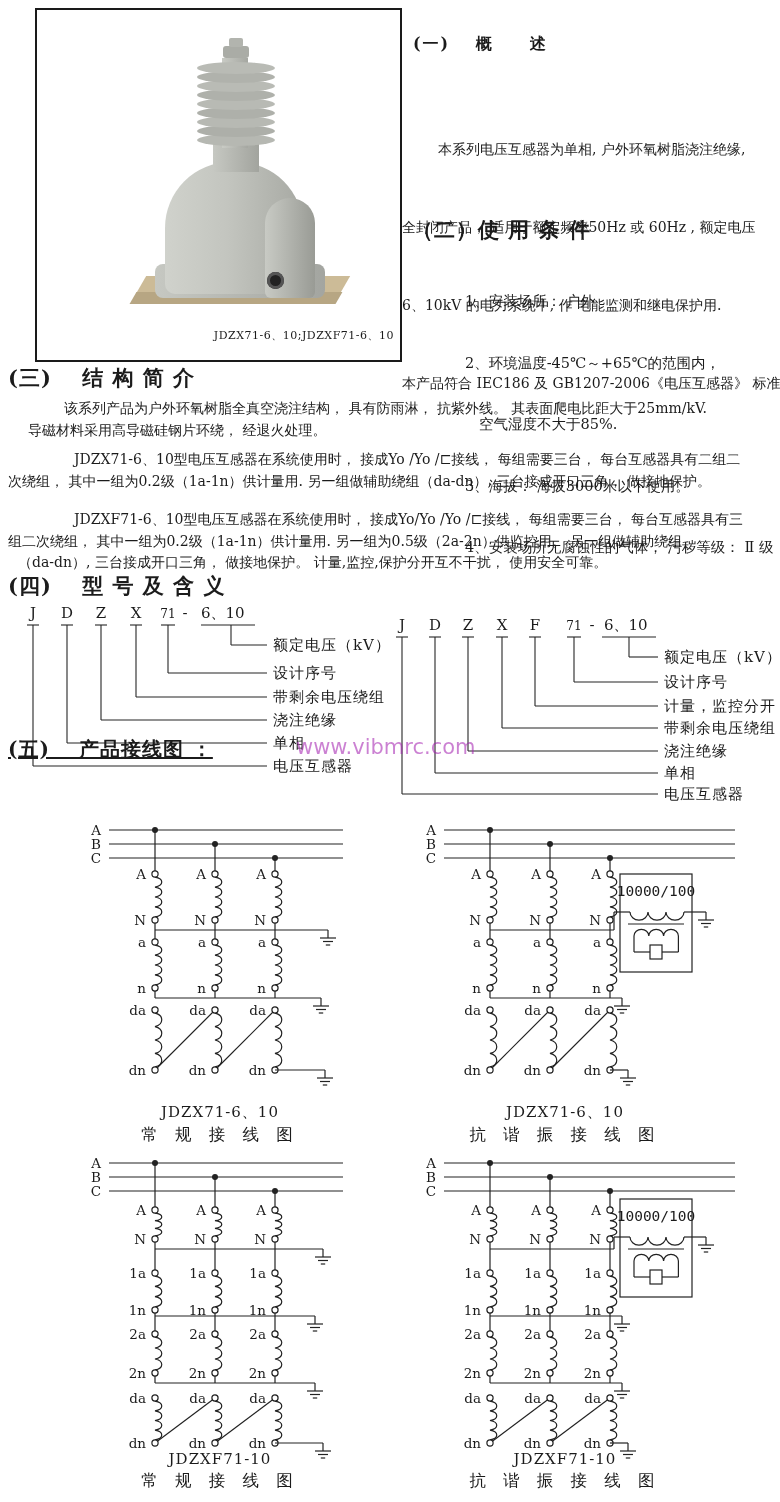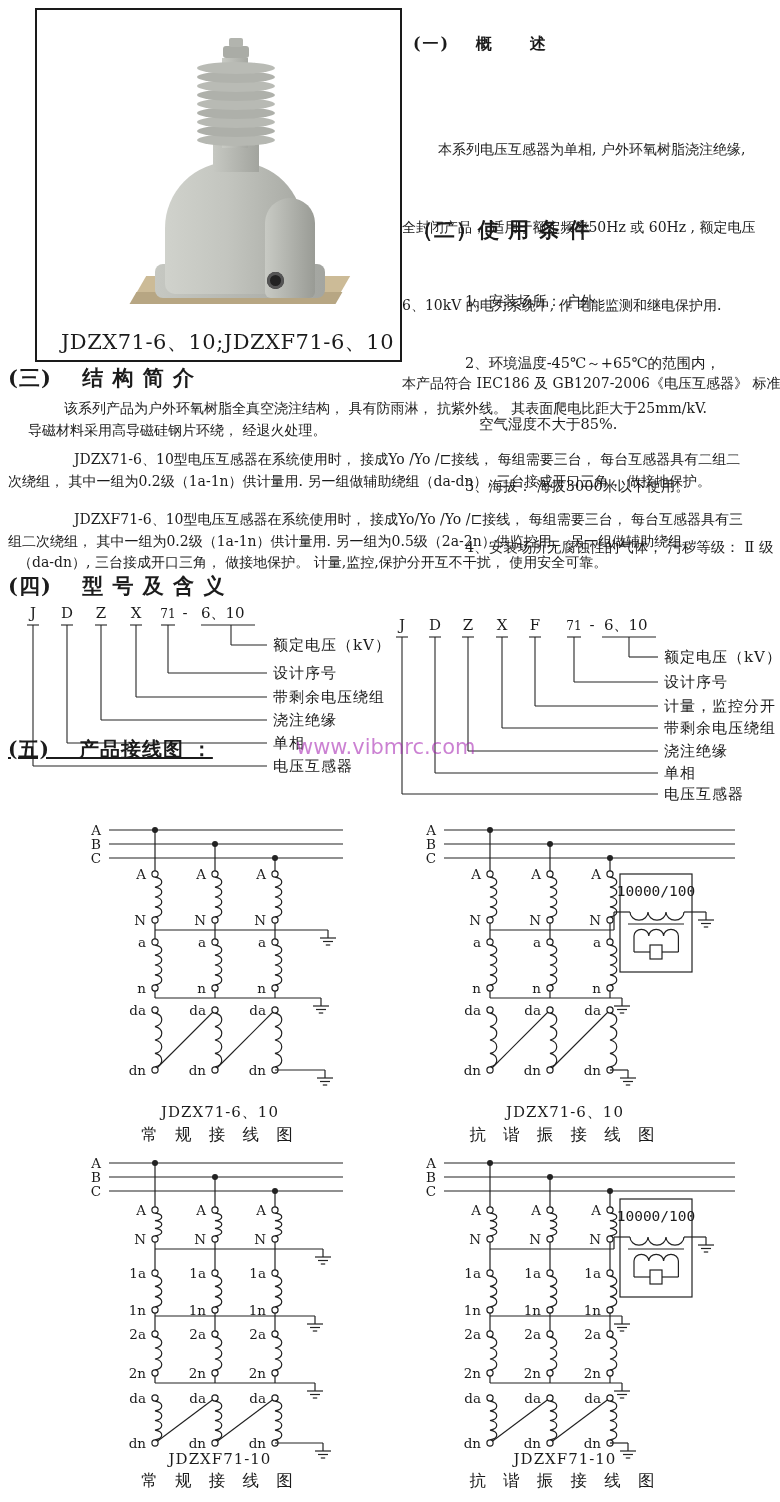--- a/index.html
+++ b/index.html
@@ -10,21 +10,21 @@
   .h2{font-weight:bold;font-size:21px;letter-spacing:1px;white-space:pre;}
   .bodytext{font-size:14px;line-height:26px;white-space:pre;}
   .p3 .ln{font-size:14px;line-height:21.5px;white-space:pre;}
   .indent1{padding-left:36px;}
   .indent2{padding-left:66px;}
   .indent3{padding-left:10px;}
   .cond{font-size:14.5px;line-height:20.5px;white-space:pre;}
   .cond .cont{padding-left:14px;}
   
   .photo-frame{left:35px;top:8px;width:363px;height:350px;border:2px solid #1a1a1a;background:#fff;}
-  .caption{position:absolute;left:0;right:6px;top:318px;text-align:right;font-size:21px;letter-spacing:0.5px;}
+  .caption{position:absolute;left:0;right:6px;top:318px;text-align:right;font-size:11px;letter-spacing:0.5px;}
   .prod{position:absolute;left:0;top:0;width:100%;height:100%;}
   .prod div{position:absolute;}
   .shaft{left:185px;top:48px;width:26px;height:90px;background:linear-gradient(90deg,#c9cbc5,#a5a7a1);}
   .shed{left:160px;top:52px;width:78px;height:12px;border-radius:50%;background:#b9bbb5;
         box-shadow:0 9px 0 #b0b2ac,0 18px 0 #b9bbb5,0 27px 0 #afb1ab,0 36px 0 #b8bab4,
                    0 45px 0 #aeb0aa,0 54px 0 #b7b9b3,0 63px 0 #adafa9,0 72px 0 #b6b8b2;}
   .cap1d{left:186px;top:36px;width:26px;height:12px;background:#aaaca6;border-radius:3px;}
   .cap2d{left:192px;top:28px;width:14px;height:9px;background:#b2b4ae;border-radius:2px;}
   .neck{left:176px;top:132px;width:46px;height:30px;background:linear-gradient(90deg,#c6c8c2,#a2a49e);}
   .bodymain{left:128px;top:152px;width:138px;height:132px;border-radius:66px 66px 10px 10px;

